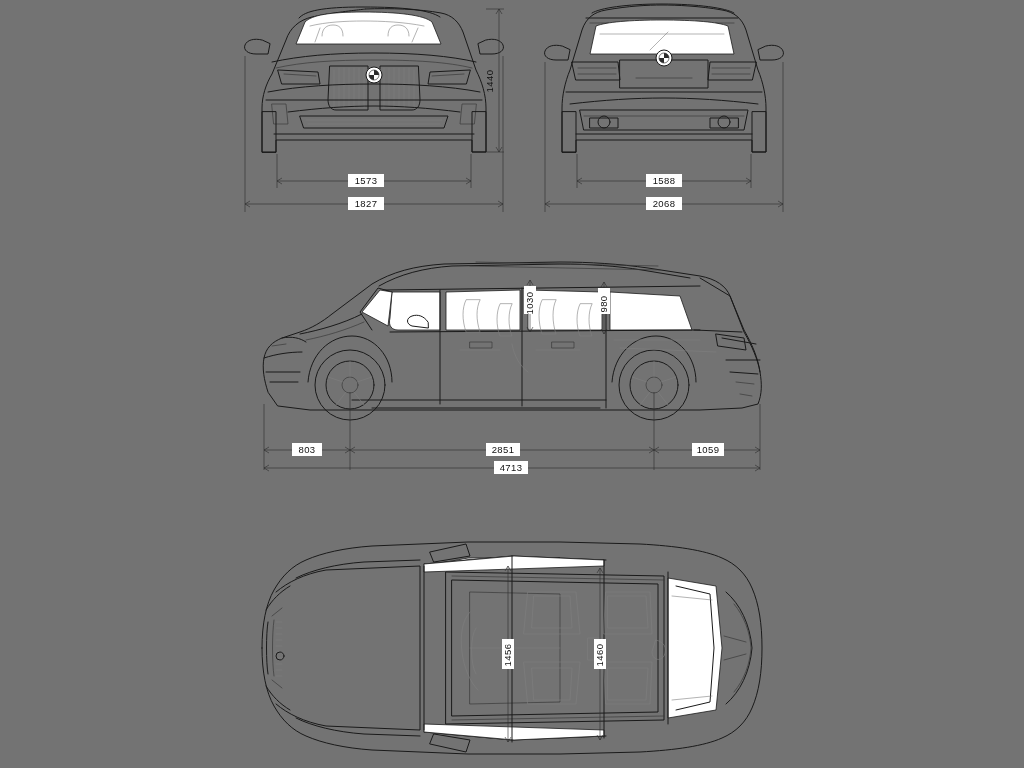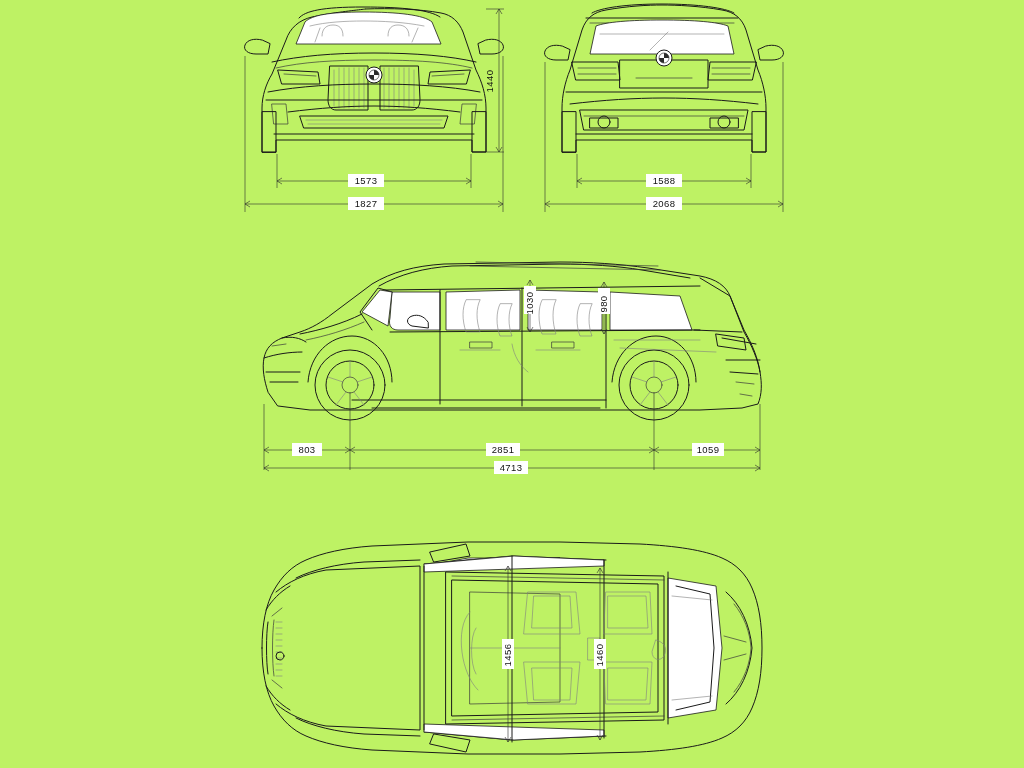--- a/index.html
+++ b/index.html
@@ -10,21 +10,21 @@
   body {
     width: 1024px;
     height: 768px;
     font-family: "Liberation Sans", sans-serif;
     overflow: hidden;
   }
   #sheet {
     position: relative;
     width: 1024px;
     height: 768px;
-    background: #bef264;
+    background: #737373;
   }
   svg.dwg {
     position: absolute;
     left: 0;
     top: 0;
     width: 1024px;
     height: 768px;
   }
   .ln {
     fill: none;

